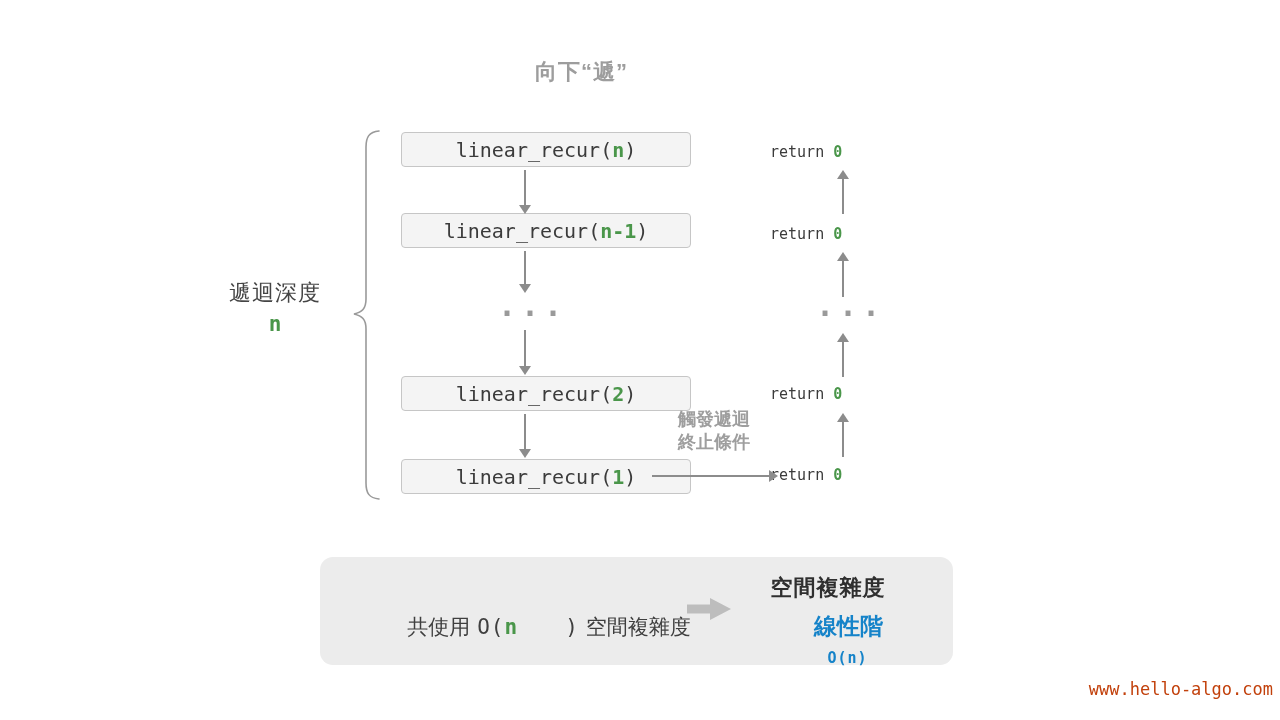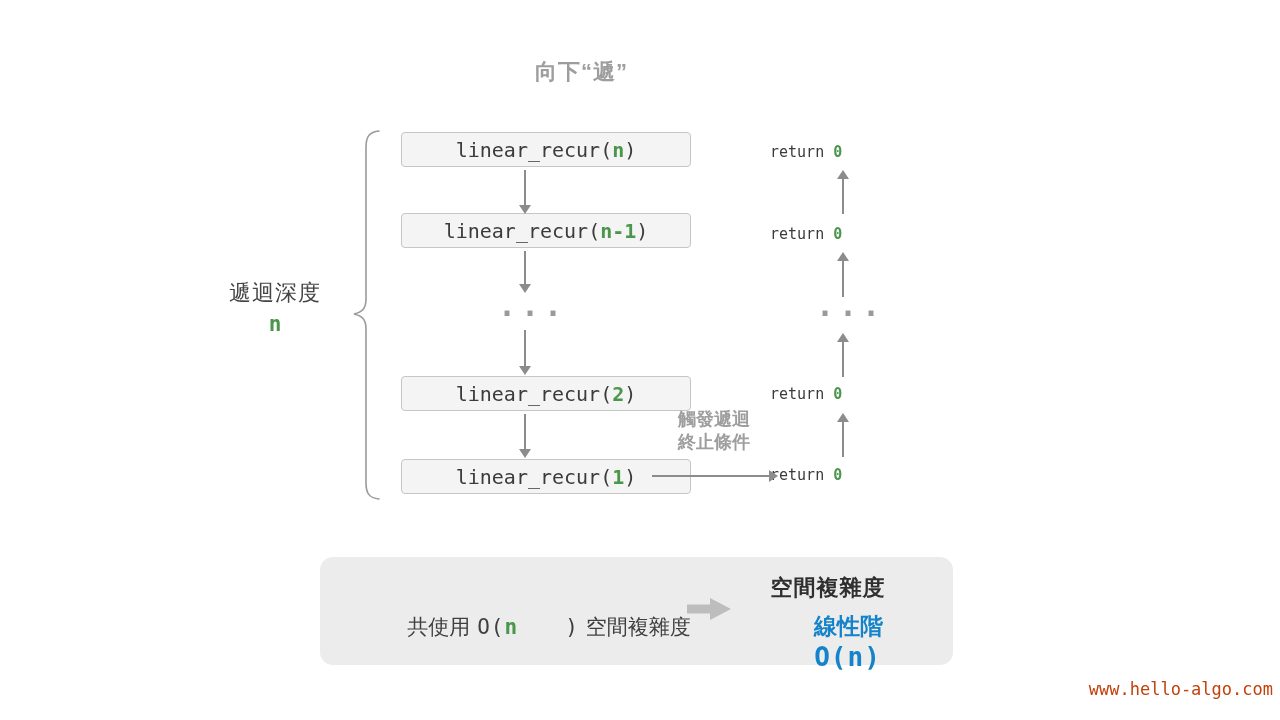--- a/index.html
+++ b/index.html
@@ -77,21 +77,21 @@
   .sum-l2 { position:absolute; left:30px; top:57px; width:350px; text-align:center;
             font-size:21px; color:#3f3f3f; line-height:26px; }
   .sum-code { font-family:"DejaVu Sans Mono", monospace; letter-spacing:1px; }
   .sum-green { color:#4a964a; font-weight:700; font-family:"DejaVu Sans Mono", monospace; }
   .gap-l { margin-left:7px; } .gap-r { margin-right:7px;margin-left:48px; }
   .block-arrow { position:absolute; left:367px; top:41px; }
   .sum-r1 { position:absolute; left:418px; top:16px; width:180px; text-align:center;
             font-size:22px; font-weight:700; color:#2f2f2f; letter-spacing:1px; }
   .sum-r2 { position:absolute; left:408px; top:54px; width:200px; text-align:center;
             font-size:23px; font-weight:700; color:#1583c9; }
-  .sum-r2 .sum-code { font-size:26px;margin-left:39px; }
+  .sum-r2 .sum-code { font-size:15px;margin-left:39px; }
 
   .watermark { position:absolute; right:7px; top:679px;
                font-family:"DejaVu Sans Mono", monospace; font-size:17px; color:#c2410c; }
 </style>
 </head>
 <body>
 
 <div class="canvas">
 
   <div class="col-hdr hdr-descend">向下“遞”</div>

